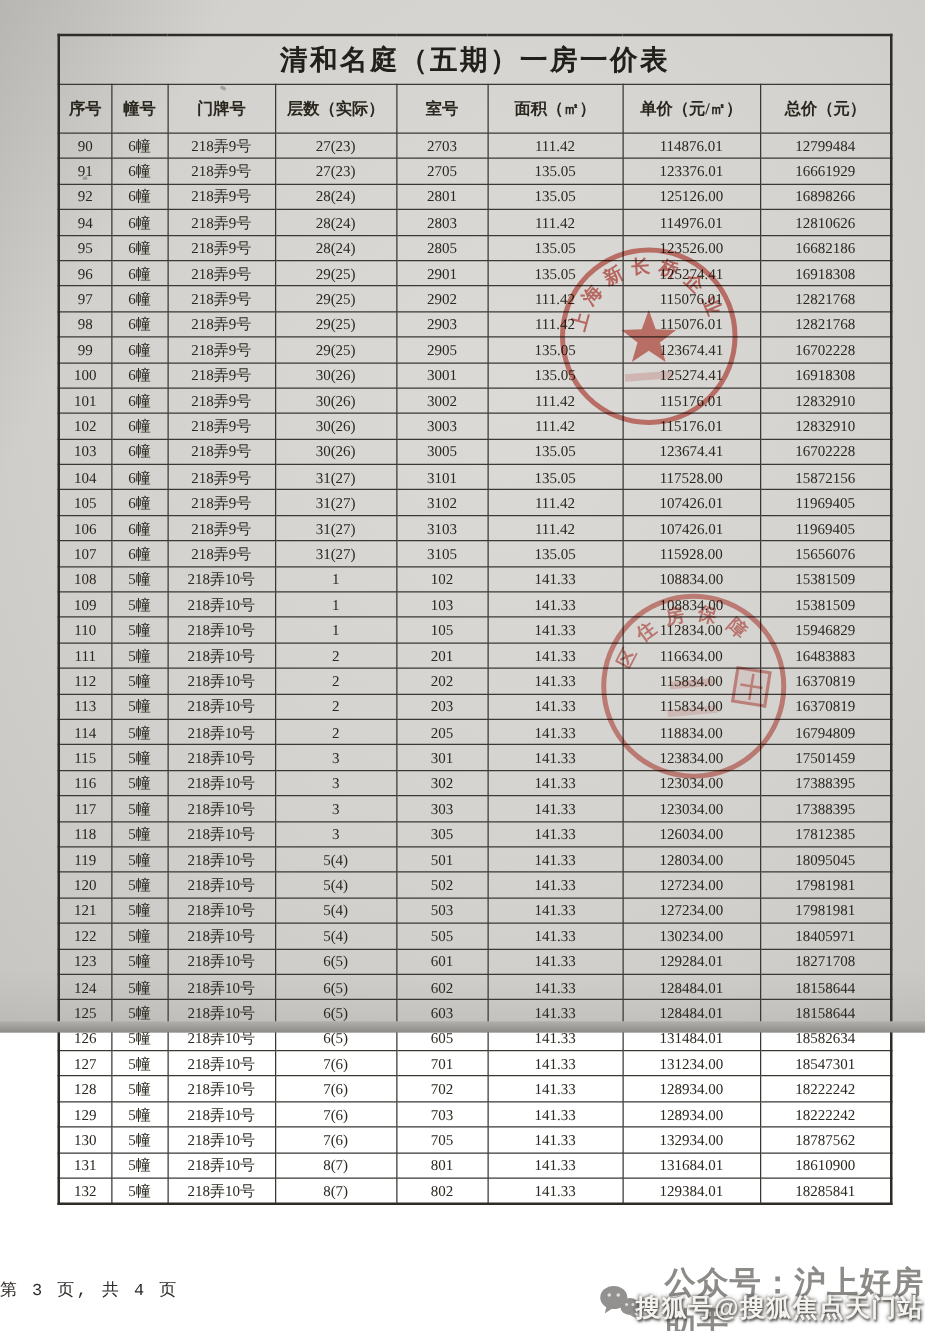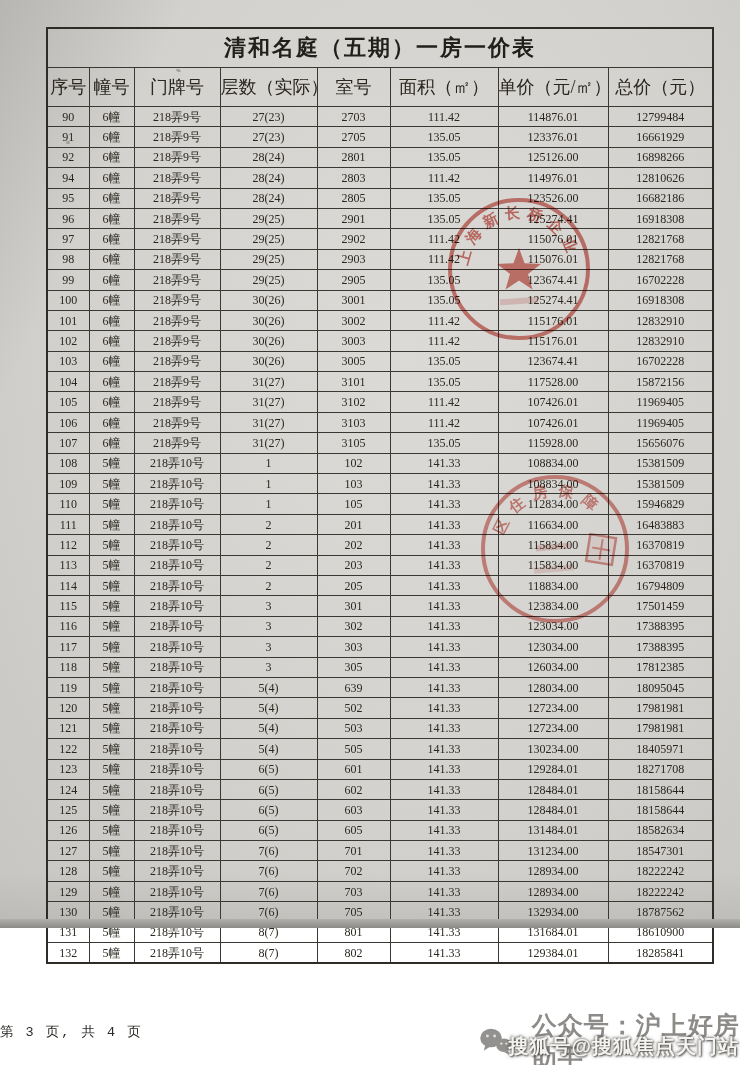--- a/index.html
+++ b/index.html
@@ -1,19 +1,19 @@
 <!DOCTYPE html>
 <html><head>
 <meta charset="utf-8">
 <style>
   html,body{margin:0;padding:0;width:740px;height:1065px;overflow:hidden;}
   body{font-family:"Liberation Sans","DejaVu Sans",sans-serif;}
 
   .photo{
-    position:relative;width:740px;height:928px;
+    position:relative;width:740px;height:826px;
     background:
       linear-gradient(115deg, rgba(138,136,133,.30), rgba(138,136,133,0) 16%),
       linear-gradient(0deg, rgba(150,148,144,.25), rgba(150,148,144,0) 6%),
       radial-gradient(ellipse at 55% 38%, #dcdad7 0%, #d4d2cf 55%, #c7c5c2 100%);
   }
 
   .sheet-table{
     position:absolute;left:46px;top:27px;width:666px;
     filter:blur(0.25px);
   }
@@ -25,21 +25,21 @@
     border:1px solid #3b3834;
     text-align:center;vertical-align:middle;
     color:#2a271f;padding:0;overflow:hidden;white-space:nowrap;
   }
   table{border:2px solid #2f2c28;}
   th.title-cell{
     height:38px;font-size:22px;font-weight:bold;letter-spacing:2px;
     font-family:"Liberation Serif","DejaVu Serif",serif;color:#22201a;
   }
   tr.cols th{
-    height:38px;font-size:18px;font-weight:normal;
+    height:38px;font-size:13px;font-weight:bold;
     font-family:"Liberation Serif","DejaVu Serif",serif;
   }
   tbody td{
     height:19.4px;font-size:12px;line-height:1;
     font-family:"Liberation Serif","DejaVu Serif",serif;
   }
 
   .stamp{position:absolute;mix-blend-mode:multiply;opacity:.85;filter:blur(0.5px);}
   #stamp1{left:444px;top:194px;}
   #stamp2{left:476px;top:470px;opacity:.78;}
@@ -385,21 +385,21 @@
             <td>305</td>
             <td>141.33</td>
             <td>126034.00</td>
             <td>17812385</td>
           </tr>
           <tr>
             <td>119</td>
             <td>5幢</td>
             <td>218弄10号</td>
             <td>5(4)</td>
-            <td>639</td>
+            <td>501</td>
             <td>141.33</td>
             <td>128034.00</td>
             <td>18095045</td>
           </tr>
           <tr>
             <td>120</td>
             <td>5幢</td>
             <td>218弄10号</td>
             <td>5(4)</td>
             <td>502</td>

